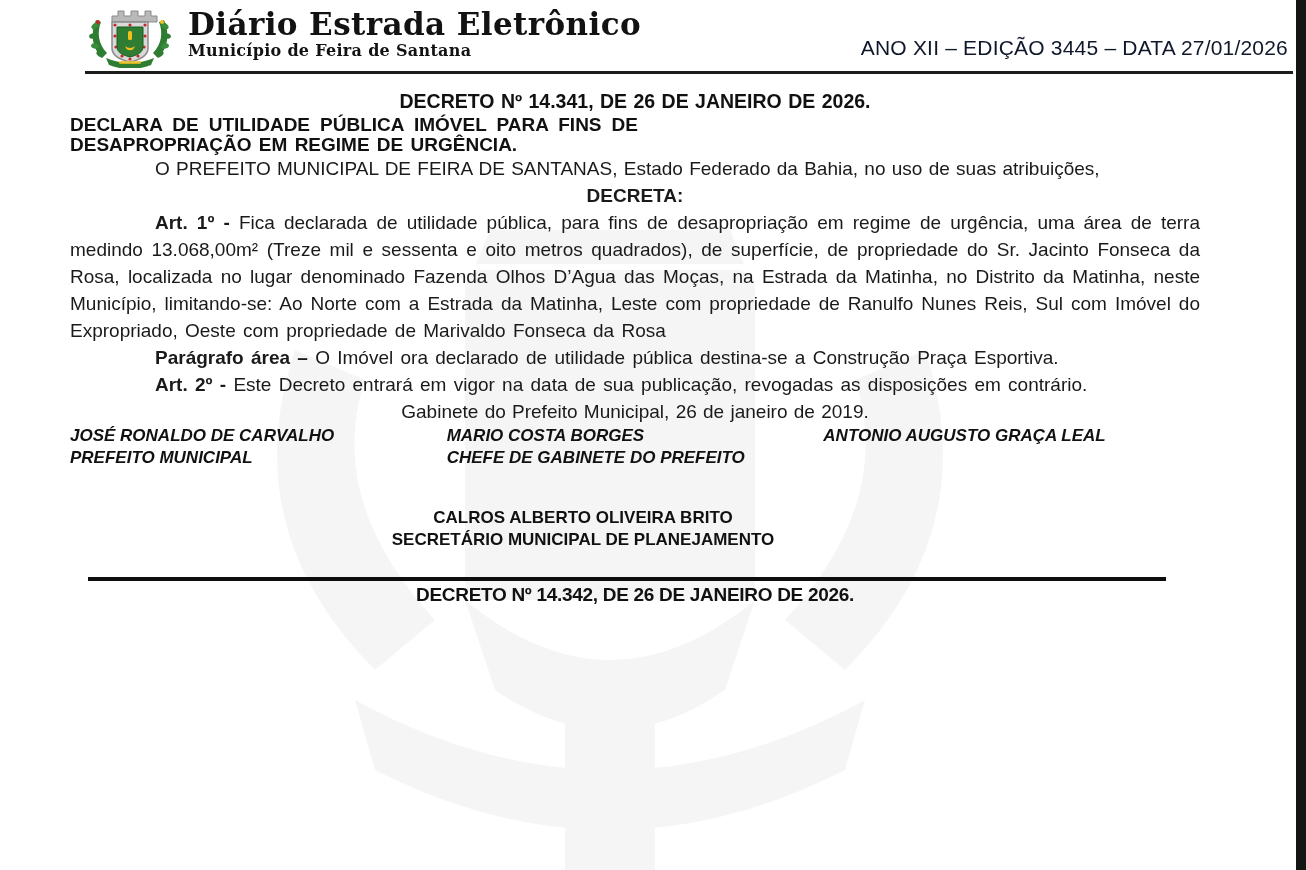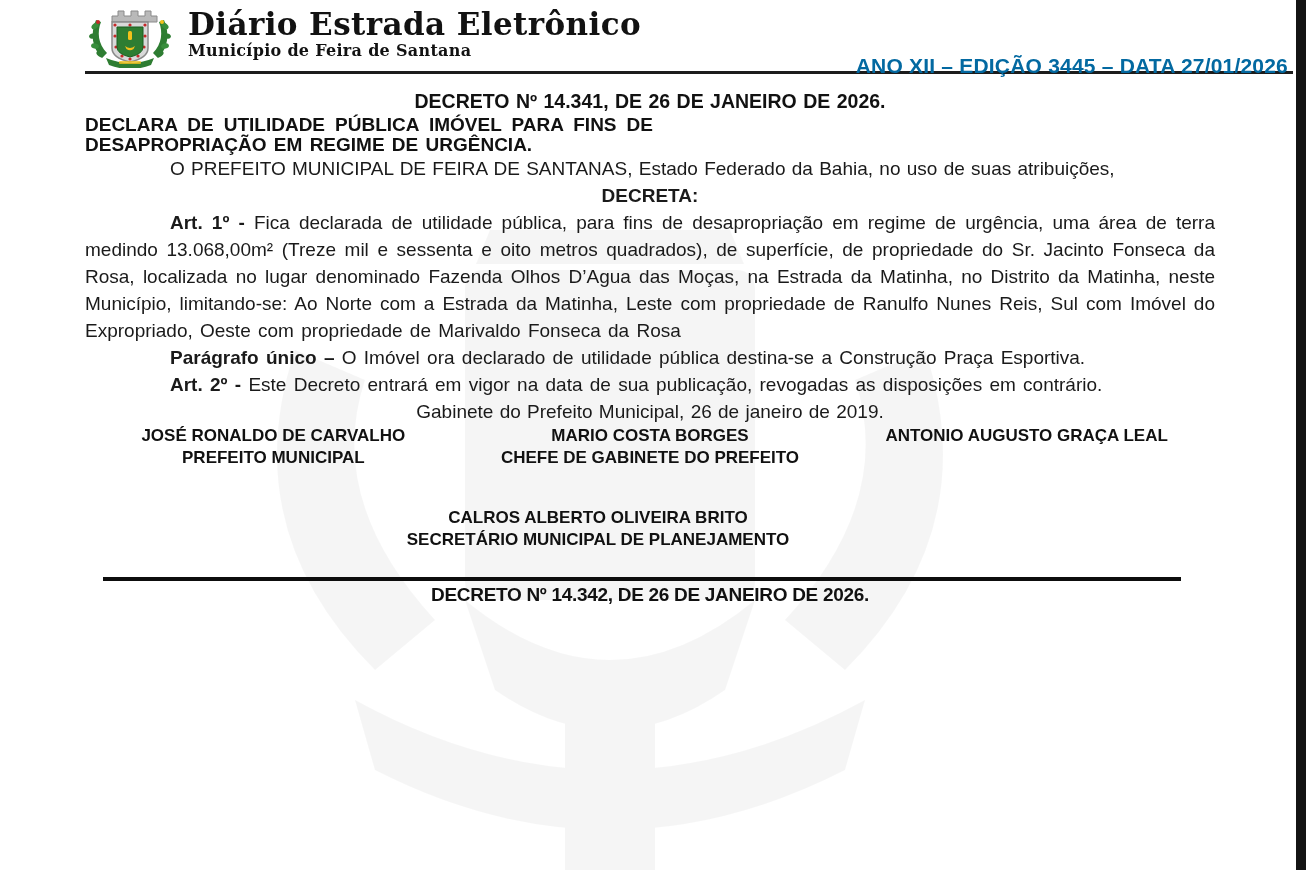--- a/index.html
+++ b/index.html
@@ -27,31 +27,31 @@
     font-family:"DejaVu Serif","Liberation Serif",serif;
     font-weight:700;font-size:31px;line-height:33px;color:#121212;
     letter-spacing:0.4px;white-space:nowrap;
   }
   .journal-subtitle{
     font-family:"DejaVu Serif","Liberation Serif",serif;
     font-weight:700;font-size:16px;line-height:19px;color:#121212;
     letter-spacing:0.3px;white-space:nowrap;
   }
   .edition-info{
-    position:absolute;top:54px;right:18px;
-    font-weight:700;font-size:21px;color:#0369a1;letter-spacing:0.2px;
+    position:absolute;top:36px;right:18px;
+    font-weight:400;font-size:21px;color:#0f172a;letter-spacing:0.2px;
     white-space:nowrap;
   }
   .header-rule{
     position:absolute;top:71px;left:85px;right:13px;height:3px;
     background:#1c1c1c;
   }
   
   .doc{
-    position:absolute;top:88px;left:85px;width:1130px;z-index:2;
+    position:absolute;top:88px;left:70px;width:1130px;z-index:2;
     font-size:19px;line-height:27px;word-spacing:2px;
   }
   .doc p, .doc h1{margin:0;}
   .decree-title{
     font-size:19.5px;font-weight:700;text-align:center;color:#111;
     margin-bottom:22px;word-spacing:1px;
   }
   .decree-summary{
     width:568px;margin-left:530px;margin-bottom:22px;
     font-weight:700;text-align:justify;line-height:20px;color:#111;
@@ -59,21 +59,21 @@
   .preamble{text-indent:85px;margin-bottom:22px;word-spacing:1px;}
   .enactment{text-align:center;font-weight:700;margin-bottom:20px;}
   .article{text-align:justify;text-indent:85px;}
   .article-1{margin-bottom:14px;}
   .paragrafo{margin-bottom:20px;}
   .article-2{margin-bottom:26px;}
   .article b{font-weight:700;}
   .closing-line{text-align:center;margin-bottom:38px;word-spacing:1px;}
   
   .sig-row{display:flex;width:100%;margin-bottom:38px;}
-  .sig-block{flex:1;text-align:center;}
+  .sig-block{flex:1;font-style:italic;}
   .sig-name,.sig-role{
     font-weight:700;font-size:17px;line-height:22px;color:#111;
     word-spacing:0;
   }
   .sig-extra{
     text-align:center;position:relative;left:-52px;margin-bottom:26px;margin-top:18px;
   }
   .section-rule{
     height:4px;background:#0d0d0d;width:1078px;margin-left:18px;
   }
@@ -158,21 +158,21 @@
   <p class="preamble">O PREFEITO MUNICIPAL DE FEIRA DE SANTANAS, Estado Federado da Bahia, no uso de suas atribuições,</p>
 
   <p class="enactment">DECRETA:</p>
 
   <p class="article article-1">
     <b>Art. 1º -</b>
     <span>Fica declarada de utilidade pública, para fins de desapropriação em regime de urgência, uma área de terra medindo 13.068,00m² (Treze mil e sessenta e oito metros quadrados), de superfície, de propriedade do Sr. Jacinto Fonseca da Rosa, localizada no lugar denominado Fazenda Olhos D’Agua das Moças, na Estrada da Matinha, no Distrito da Matinha, neste Município, limitando-se: Ao Norte com a Estrada da Matinha, Leste com propriedade de Ranulfo Nunes Reis, Sul com Imóvel do Expropriado, Oeste com propriedade de Marivaldo Fonseca da Rosa</span>
   </p>
 
   <p class="article paragrafo">
-    <b>Parágrafo único –</b>
+    <b>Parágrafo área –</b>
     <span>O Imóvel ora declarado de utilidade pública destina-se a Construção Praça Esportiva.</span>
   </p>
 
   <p class="article article-2">
     <b>Art. 2º -</b>
     <span>Este Decreto entrará em vigor na data de sua publicação, revogadas as disposições em contrário.</span>
   </p>
 
   <p class="closing-line">Gabinete do Prefeito Municipal, 26 de janeiro de 2019.</p>
 

